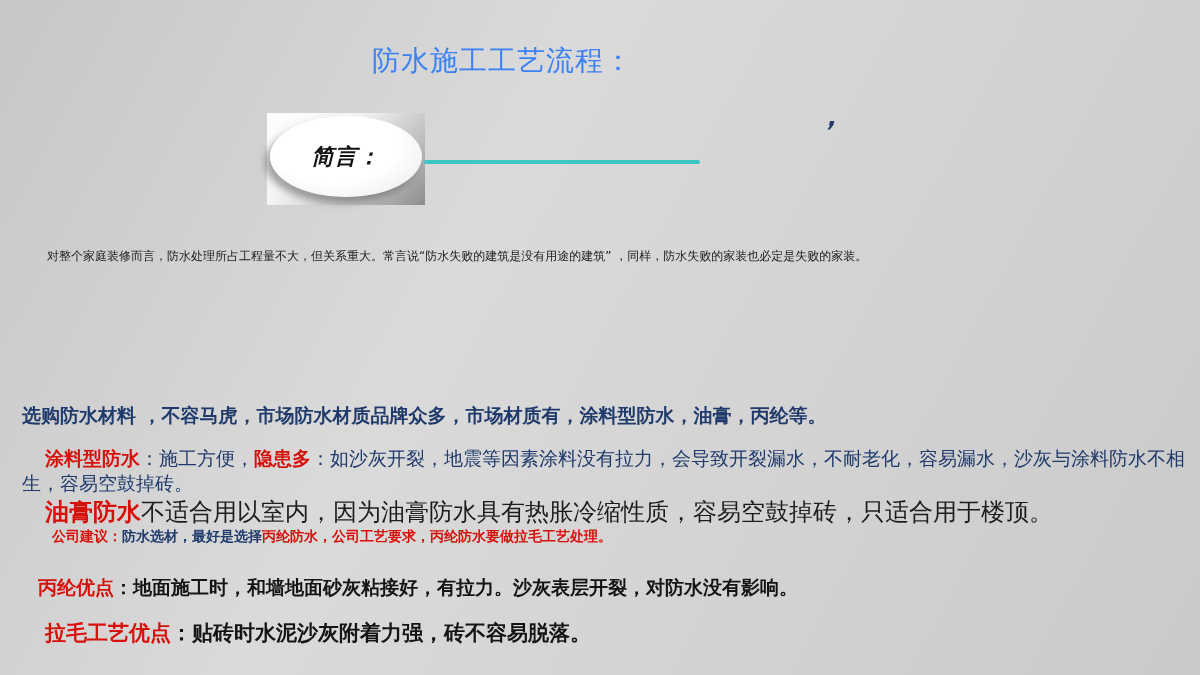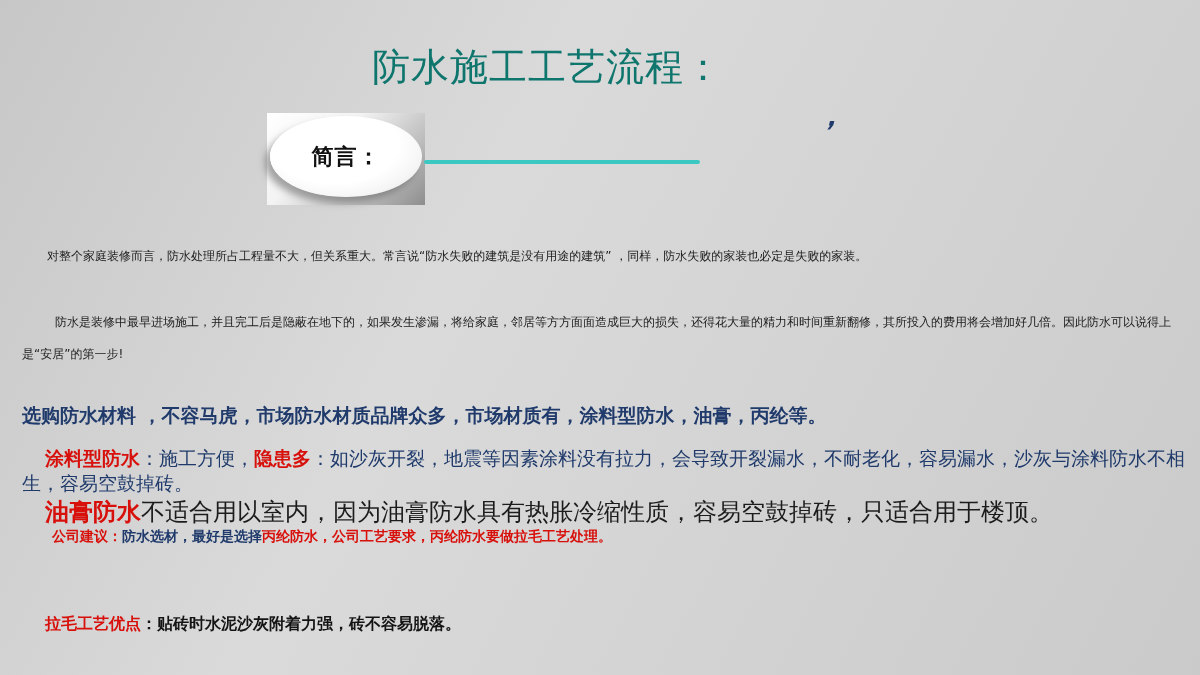--- a/index.html
+++ b/index.html
@@ -4,51 +4,51 @@
 <style>
   html,body{margin:0;padding:0;}
   body{
     width:1200px;height:675px;overflow:hidden;position:relative;
     font-family:"DejaVu Sans","Liberation Sans",sans-serif;
     background:linear-gradient(118deg,#c7c7c7 0%,#dadada 38%,#d3d3d3 66%,#cacaca 100%);
   }
   .slide{position:absolute;inset:0;}
   .title{
     position:absolute;left:372px;top:42px;
-    font-size:38px;letter-spacing:1px;color:#0f766e;font-weight:500;white-space:nowrap;
+    font-size:28px;letter-spacing:1px;color:#3b82f6;font-weight:500;white-space:nowrap;
   }
   .badge-rect{
     position:absolute;left:267px;top:113px;width:158px;height:92px;
     background:linear-gradient(135deg,#ffffff 0%,#f3f3f3 38%,#b5b5b5 78%,#8d8d8d 100%);
   }
   .badge-ellipse{
     position:absolute;left:3px;top:3px;right:3px;bottom:8px;border-radius:50%;
     background:radial-gradient(ellipse at 42% 36%,#ffffff 52%,#f5f5f5 72%,#dedede 90%,#c6c6c6 100%);
     box-shadow:-5px 6px 7px rgba(95,95,95,0.55);
-    display:flex;align-items:center;justify-content:center;
+    display:flex;align-items:center;justify-content:center;font-style:italic;
   }
   .badge-label{font-size:22px;font-weight:bold;color:#111;letter-spacing:1px;}
   .divider-line{
     position:absolute;left:424px;top:160px;width:276px;height:4px;
     background:#3cc8c2;border-radius:2px;
   }
   .comma-mark{
     position:absolute;left:816px;top:100px;
     font-size:30px;font-weight:bold;font-style:italic;color:#1f3a6b;line-height:1;
   }
   .txt{position:absolute;white-space:pre-wrap;}
   .p-intro{left:22px;width:1164px;font-size:12px;line-height:32px;color:#1c1c1c;}
   .p1{top:228px;text-indent:25px;}
   .p2{top:294px;text-indent:33px;}
   .materials{left:22px;top:384px;font-size:19px;font-weight:bold;color:#1f3a6b;}
   .coating{left:22px;top:427px;width:1168px;font-size:19px;line-height:25px;color:#1f3a6b;text-indent:23px;}
   .grease{left:22px;top:472px;width:1168px;font-size:24px;color:#1c1c1c;text-indent:23px;}
   .advice{left:52px;top:514px;font-size:14px;font-weight:bold;color:#1f3a6b;}
   .pp-pros{left:38px;top:556px;font-size:19px;font-weight:bold;color:#141414;}
-  .lamao{left:45px;top:598px;font-size:16px;font-weight:bold;color:#141414;}
+  .lamao{left:45px;top:598px;font-size:21px;font-weight:bold;color:#141414;}
   .red{color:#d8100b;font-weight:bold;}
   .navy{color:#1f3a6b;}
   .blk{color:#1c1c1c;font-weight:normal;}
   .blk-b{color:#141414;font-weight:bold;}
 </style>
 </head>
 <body>
 
 <div class="slide">
 
@@ -59,26 +59,26 @@
       <span class="badge-label">简言：</span>
     </div>
   </div>
 
   <div class="divider-line"></div>
 
   <span class="comma-mark">，</span>
 
   <p class="txt p-intro p1">对整个家庭装修而言，防水处理所占工程量不大，但关系重大。常言说“防水失败的建筑是没有用途的建筑” ，同样，防水失败的家装也必定是失败的家装。</p>
 
-  <p class="txt p-intro p2">防水是装修中最早进场施工，并且完工后是隐蔽在地下的，如果发生渗漏，将给家庭，邻居等方方面面造成巨大的损失，还得花大量的精力和时间重新翻修，其所投入的费用将会增加好几倍。因此防水可以说得上是“安居”的第一步!</p>
 
   <p class="txt coating"><span class="red">涂料型防水</span><span class="navy">：施工方便，</span><span class="red">隐患多</span><span class="navy">：如沙灰开裂，地震等因素涂料没有拉力，会导致开裂漏水，不耐老化，容易漏水，沙灰与涂料防水不相生，容易空鼓掉砖。</span></p>
 
   <p class="txt materials">选购防水材料 ，不容马虎，市场防水材质品牌众多，市场材质有，涂料型防水，油膏，丙纶等。</p>
 
   <p class="txt grease"><span class="red">油膏防水</span><span class="blk">不适合用以室内，因为油膏防水具有热胀冷缩性质，容易空鼓掉砖，只适合用于楼顶。</span></p>
 
   <p class="txt advice"><span class="red">公司建议：</span><span class="navy">防水选材，最好是选择</span><span class="red">丙纶防水，公司工艺要求，丙纶防水要做拉毛工艺处理。</span></p>
 
+  <p class="txt pp-pros"><span class="red">丙纶优点</span><span class="blk-b">：地面施工时，和墙地面砂灰粘接好，有拉力。沙灰表层开裂，对防水没有影响。</span></p>
 
   <p class="txt lamao"><span class="red">拉毛工艺优点</span><span class="blk-b">：贴砖时水泥沙灰附着力强，砖不容易脱落。</span></p>
 
 </div>
 
 </body></html>

